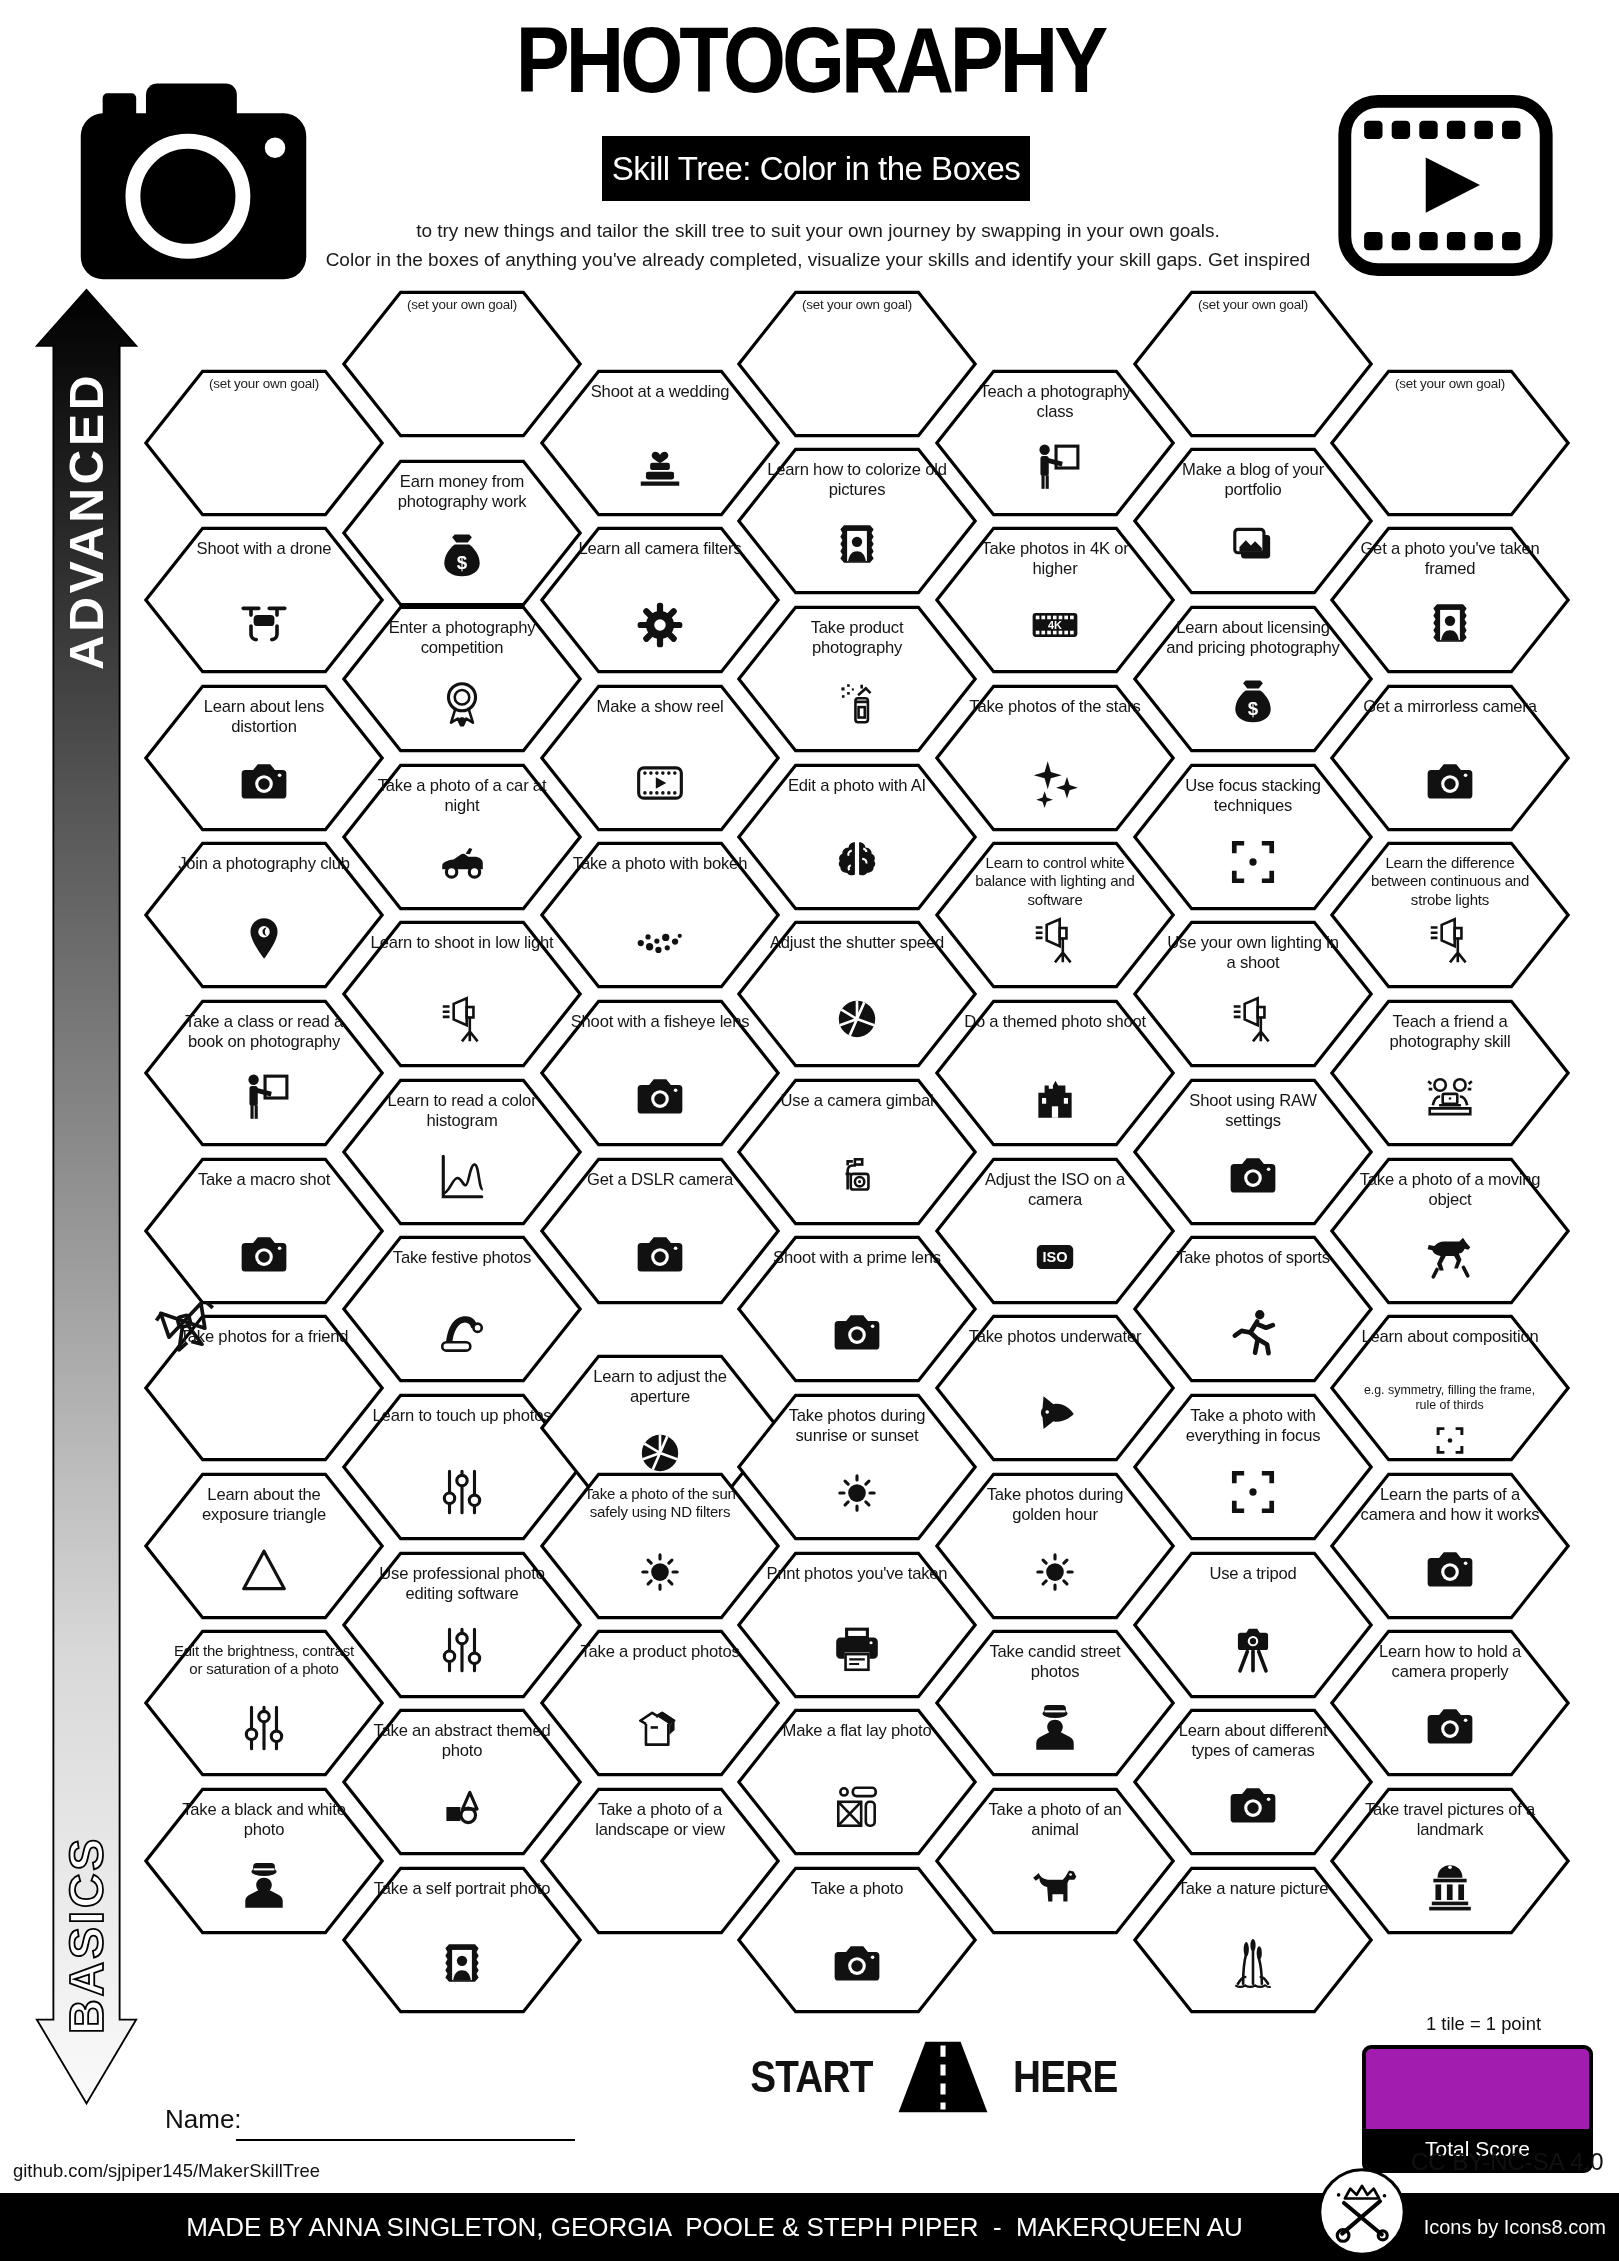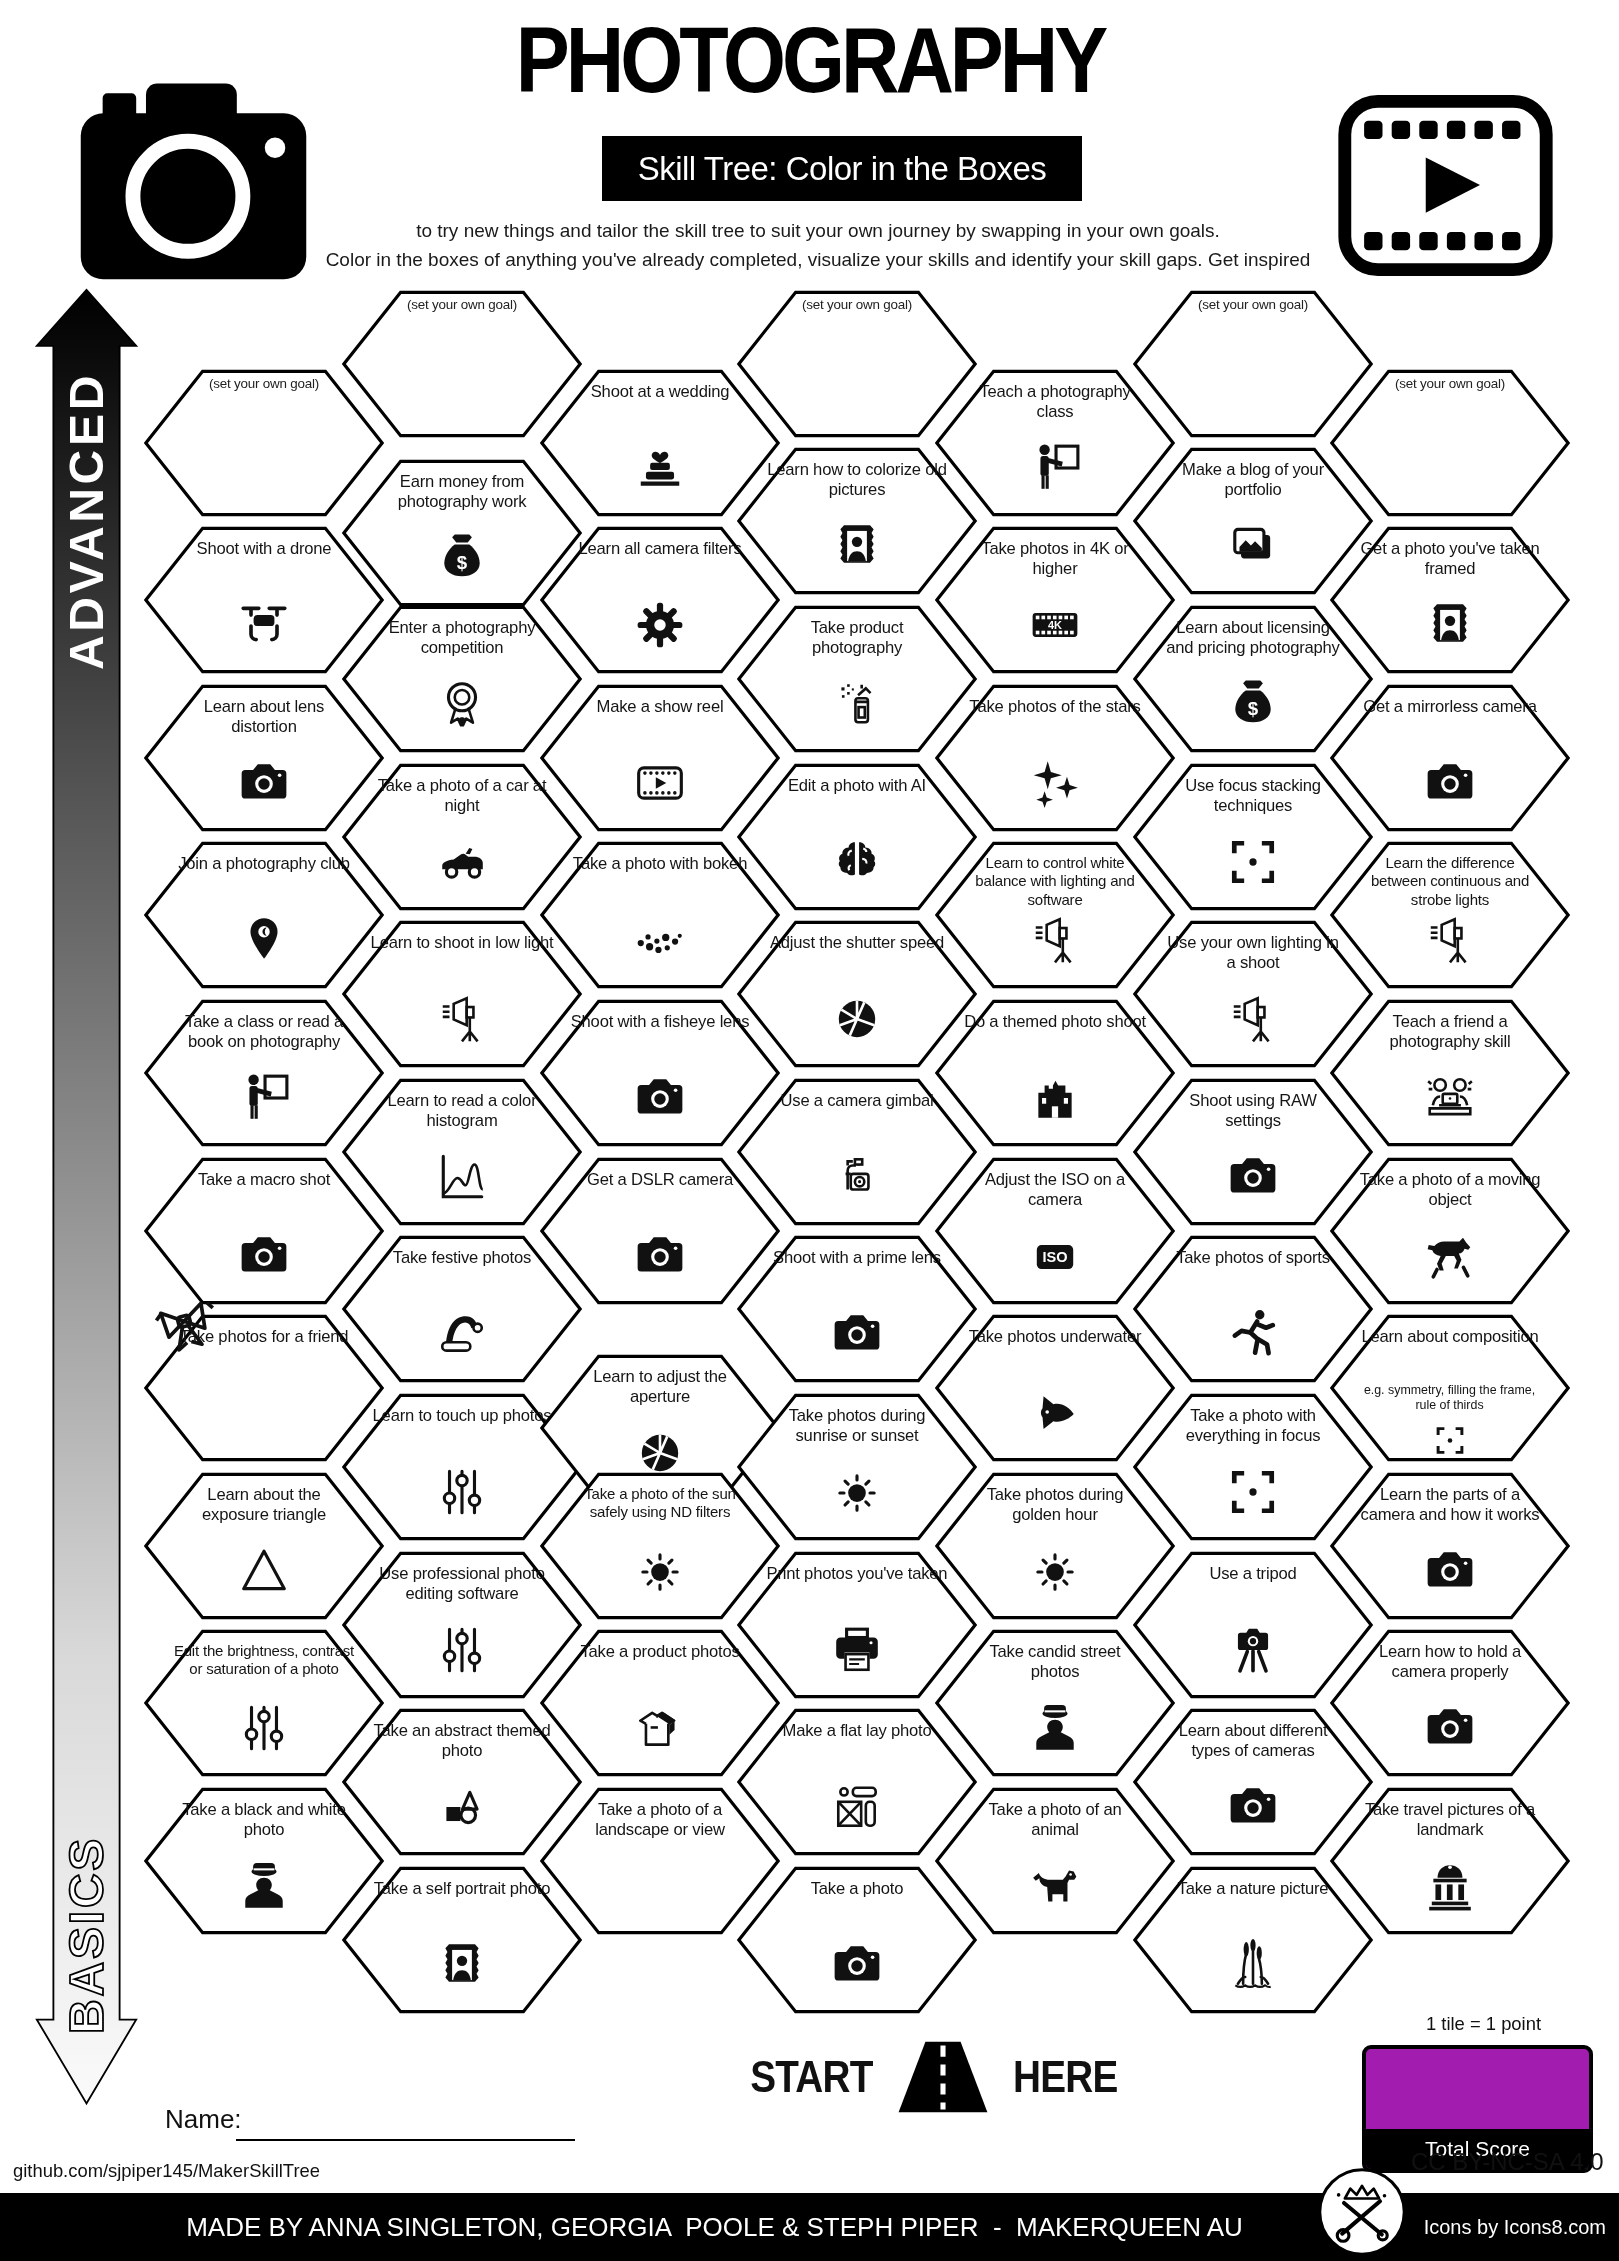--- a/index.html
+++ b/index.html
@@ -3,21 +3,21 @@
 <meta charset="utf-8">
 <style>
   html,body{margin:0;padding:0;background:#fff;}
   #canvas{position:relative;width:1620px;height:2261px;background:#fff;overflow:hidden;
           font-family:"Liberation Sans",sans-serif;color:#111;}
   .abs{position:absolute;}
   
   .title{position:absolute;left:0;top:8.3px;width:1620px;text-align:center;
          font-size:92px;font-weight:800;letter-spacing:-4.6px;color:#000;
          transform:scaleX(.88);transform-origin:50% 0;white-space:nowrap;}
-  .subbox{position:absolute;left:602px;top:136px;width:480px;height:65px;background:#000;
+  .subbox{position:absolute;left:602px;top:136px;width:428px;height:65px;background:#000;
           display:flex;align-items:center;justify-content:center;}
   .subbox span{color:#fff;font-size:33px;font-weight:400;letter-spacing:-0.5px;white-space:nowrap;}
   .desc{position:absolute;left:302px;top:216px;width:1032px;text-align:center;
         font-size:19px;line-height:1.55;color:#1a1a1a;}
   
   .hex{position:absolute;width:240px;height:148px;}
   .hex svg.bg{position:absolute;left:0;top:0;width:100%;height:100%;}
   .hex .lab{position:absolute;left:28px;top:13px;width:184px;text-align:center;
             font-size:16.6px;line-height:1.22;color:#151515;letter-spacing:-0.2px;}
   .hex.goal .lab{top:6.5px;font-size:13.4px;color:#222;}

